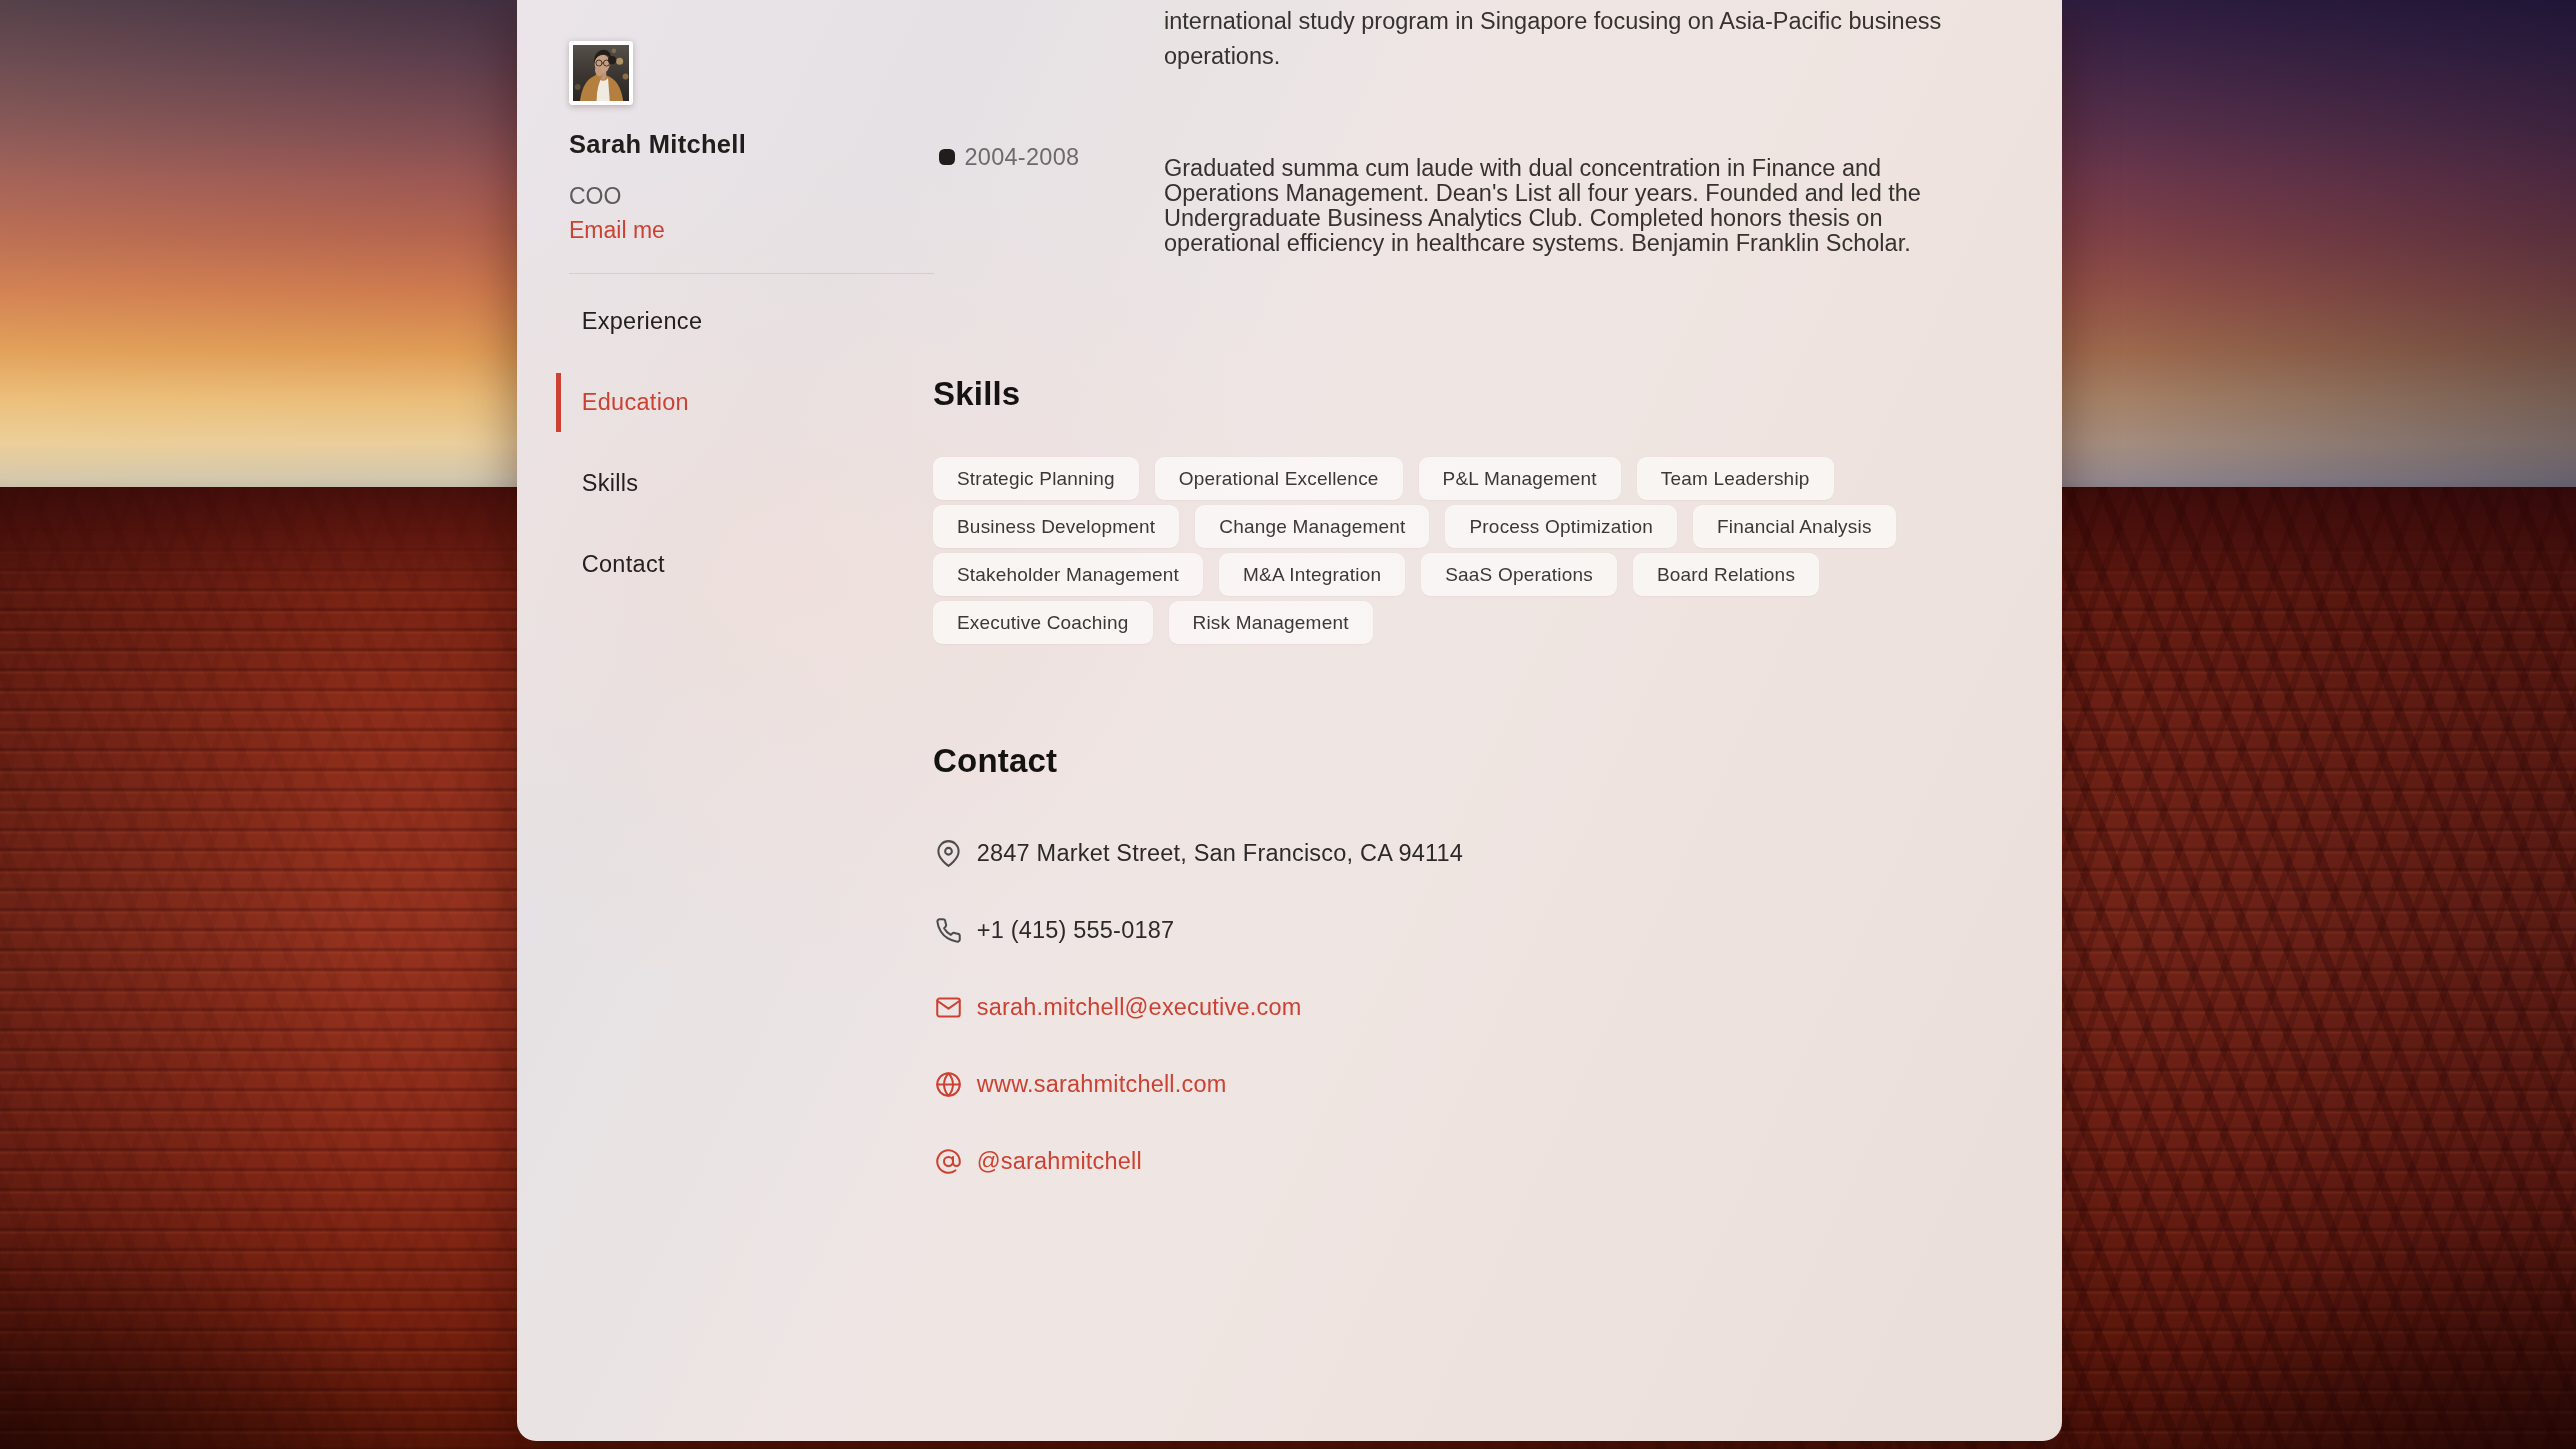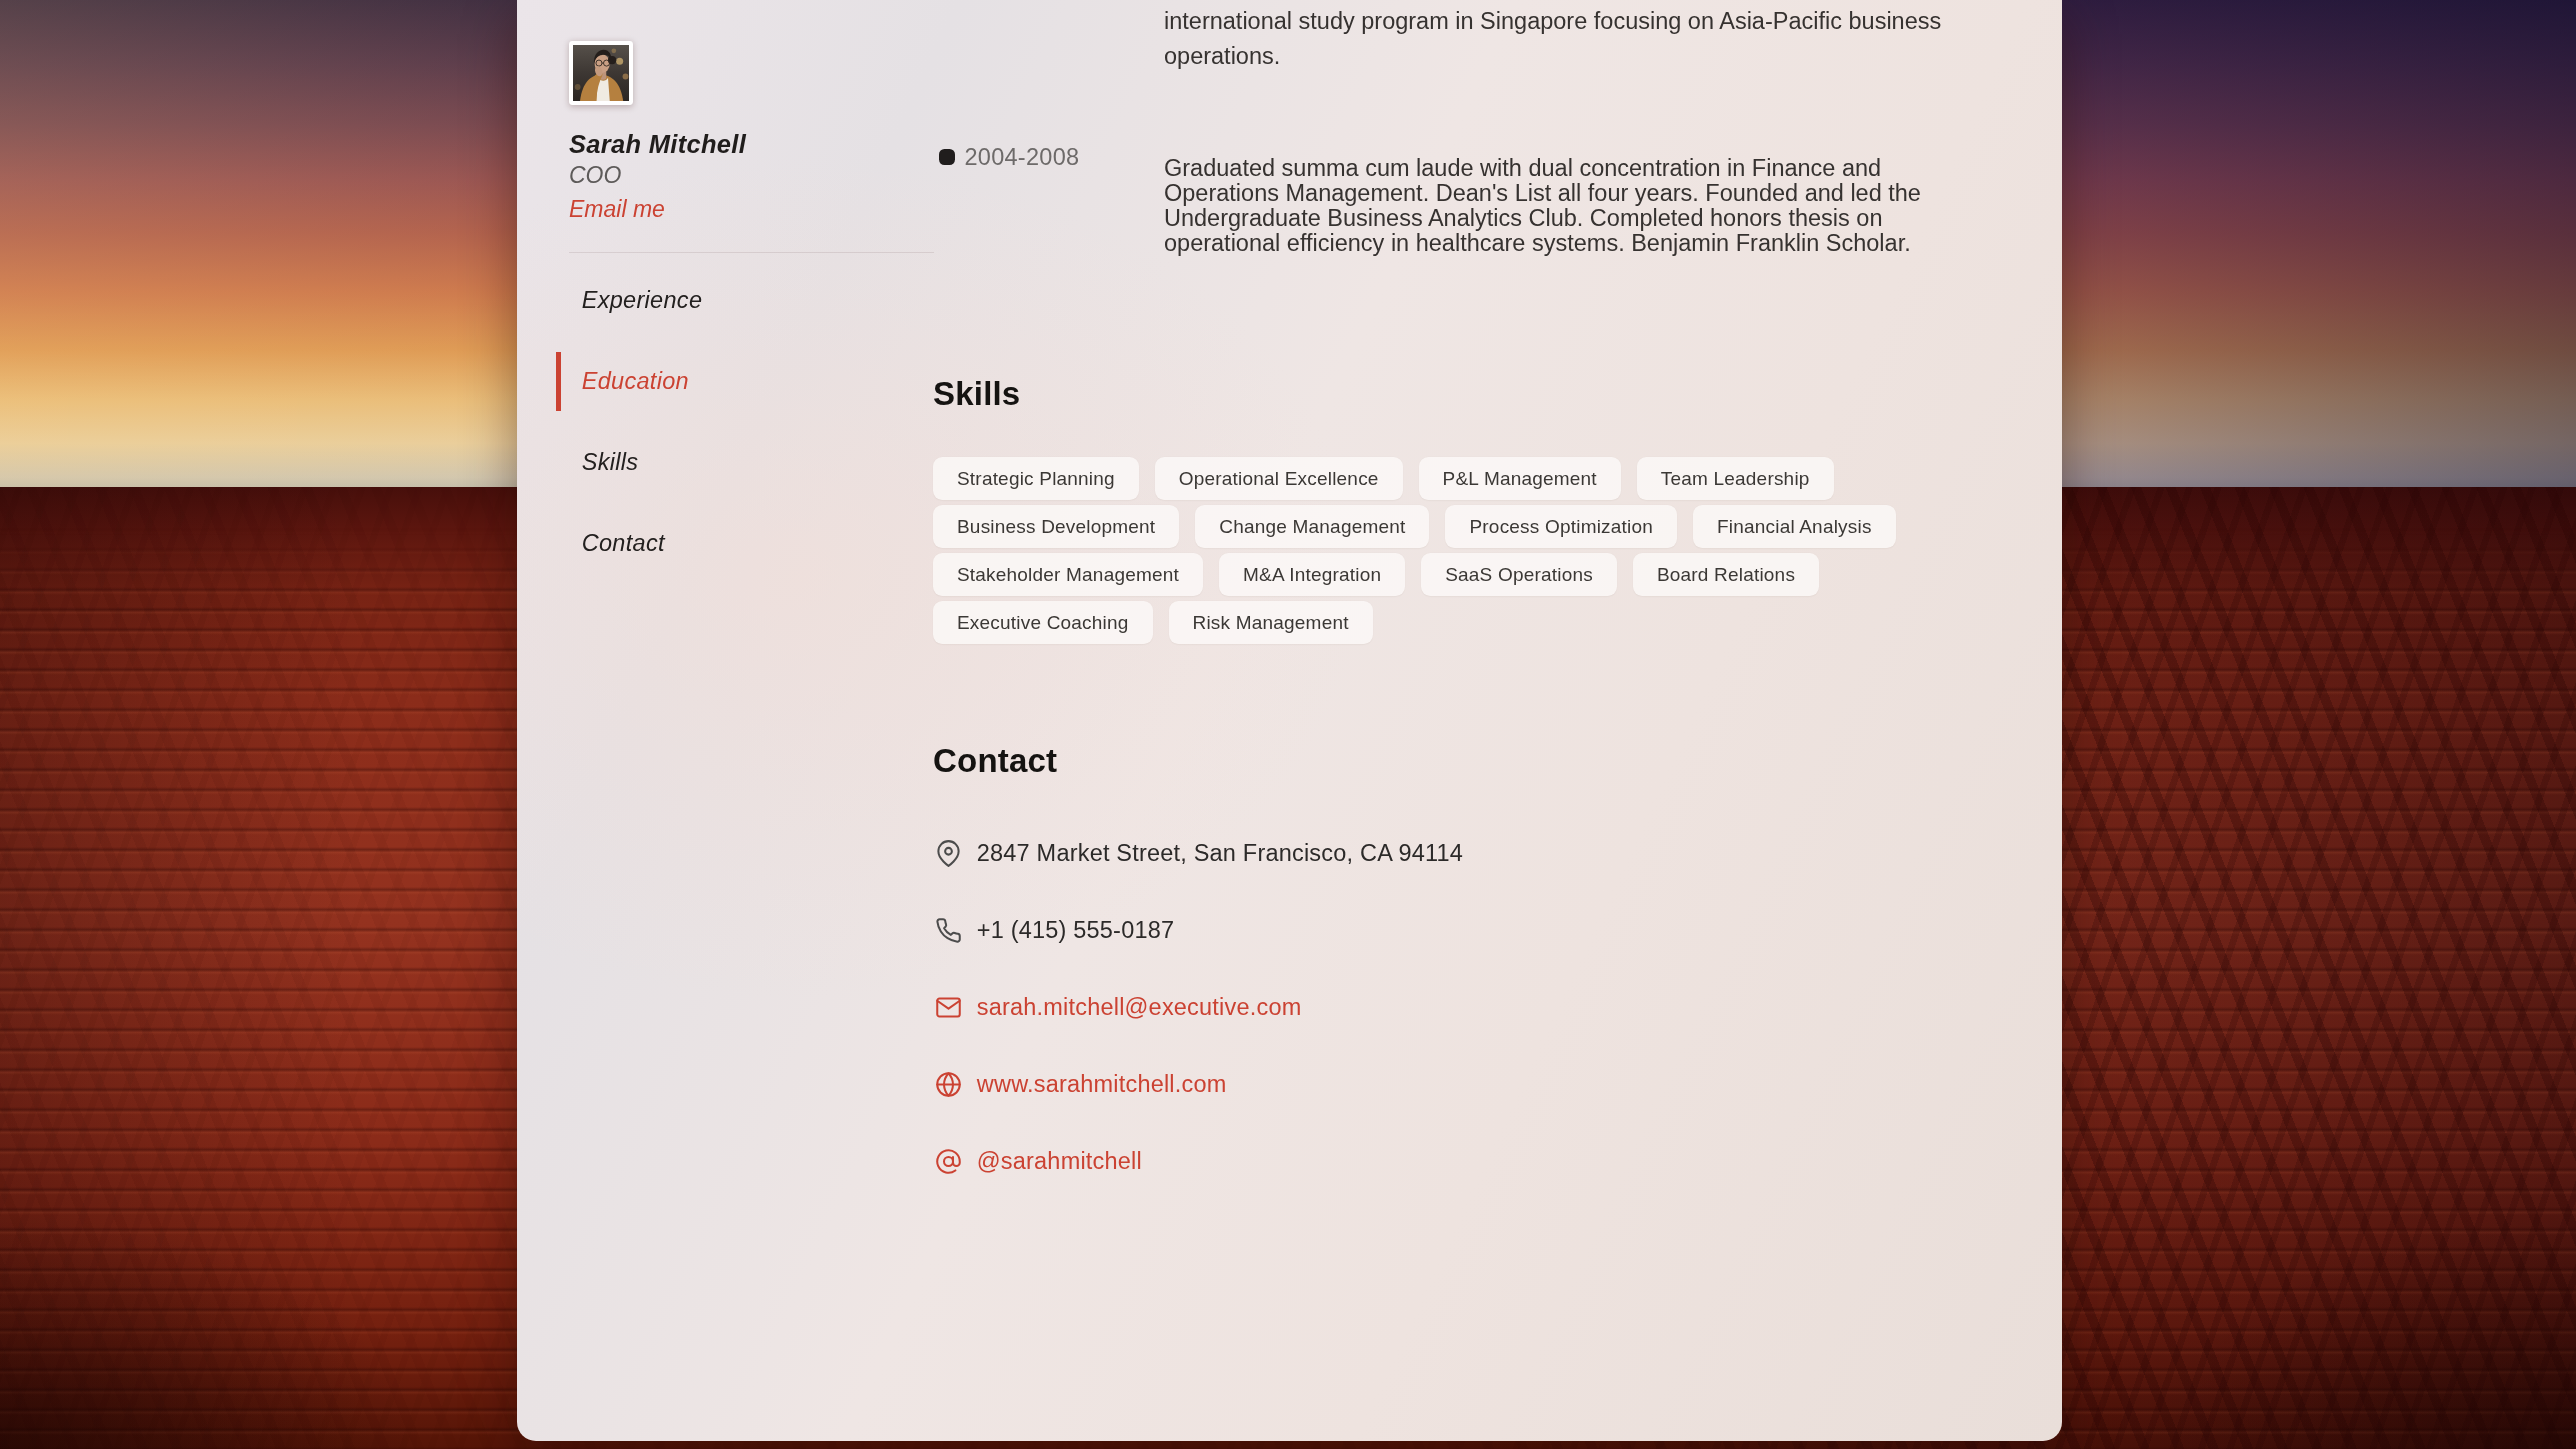--- a/index.html
+++ b/index.html
@@ -56,28 +56,28 @@
     position:absolute;left:517px;top:0;width:1545px;height:1441px;
     border-radius:0 0 19px 19px;
     background:
       radial-gradient(805px 604px at 18% 40%, rgba(244,222,214,0.55), rgba(0,0,0,0) 70%),
       linear-gradient(115deg, #ebe5e9 0%, #e5e1e4 20%, #efe6e4 45%, #eee3df 68%, #e9ded9 100%);
     box-shadow:0 16px 54px rgba(35,6,4,0.45);
     display:flex;
   }
 
   
-  .sidebar{width:416px;flex:none;box-sizing:border-box;padding:41px 0 12px 52px;font-style:italic;}
+  .sidebar{width:416px;flex:none;box-sizing:border-box;padding:41px 0 12px 52px;}
   .photo-frame{
     width:56px;height:56px;border:4px solid #ffffff;border-radius:3.4px;
     box-shadow:0 1.3px 6.7px rgba(60,20,15,0.25);overflow:hidden;background:#3a332e;
   }
   .photo-frame svg{display:block;width:56px;height:56px;}
   .profile-name{margin:24px 0 0;font-size:25.5px;line-height:31px;font-weight:700;color:#201d1c;letter-spacing:0.3px;}
-  .profile-role{margin-top:2px;font-size:23px;line-height:27px;color:#5d5a59;}
+  .profile-role{margin-top:23px;font-size:23px;line-height:27px;color:#5d5a59;}
   .email-link{display:inline-block;margin-top:6.7px;font-size:23px;line-height:27px;color:#cb4232;text-decoration:none;cursor:pointer;}
   .side-divider{margin:29.5px 0 0;border:none;height:1.3px;width:365px;background:rgba(90,60,55,0.12);}
   .nav{margin:6.7px 0 0 12.7px;}
   .nav-item{
     position:relative;display:flex;align-items:center;height:81px;
     font-size:23.5px;color:#23201f;letter-spacing:0.3px;cursor:pointer;text-decoration:none;
   }
   .nav-item.active{color:#cb4232;}
   .nav-item.active::before{
     content:"";position:absolute;left:-25.5px;top:10.7px;width:4.7px;height:59px;background:#cb4232;

